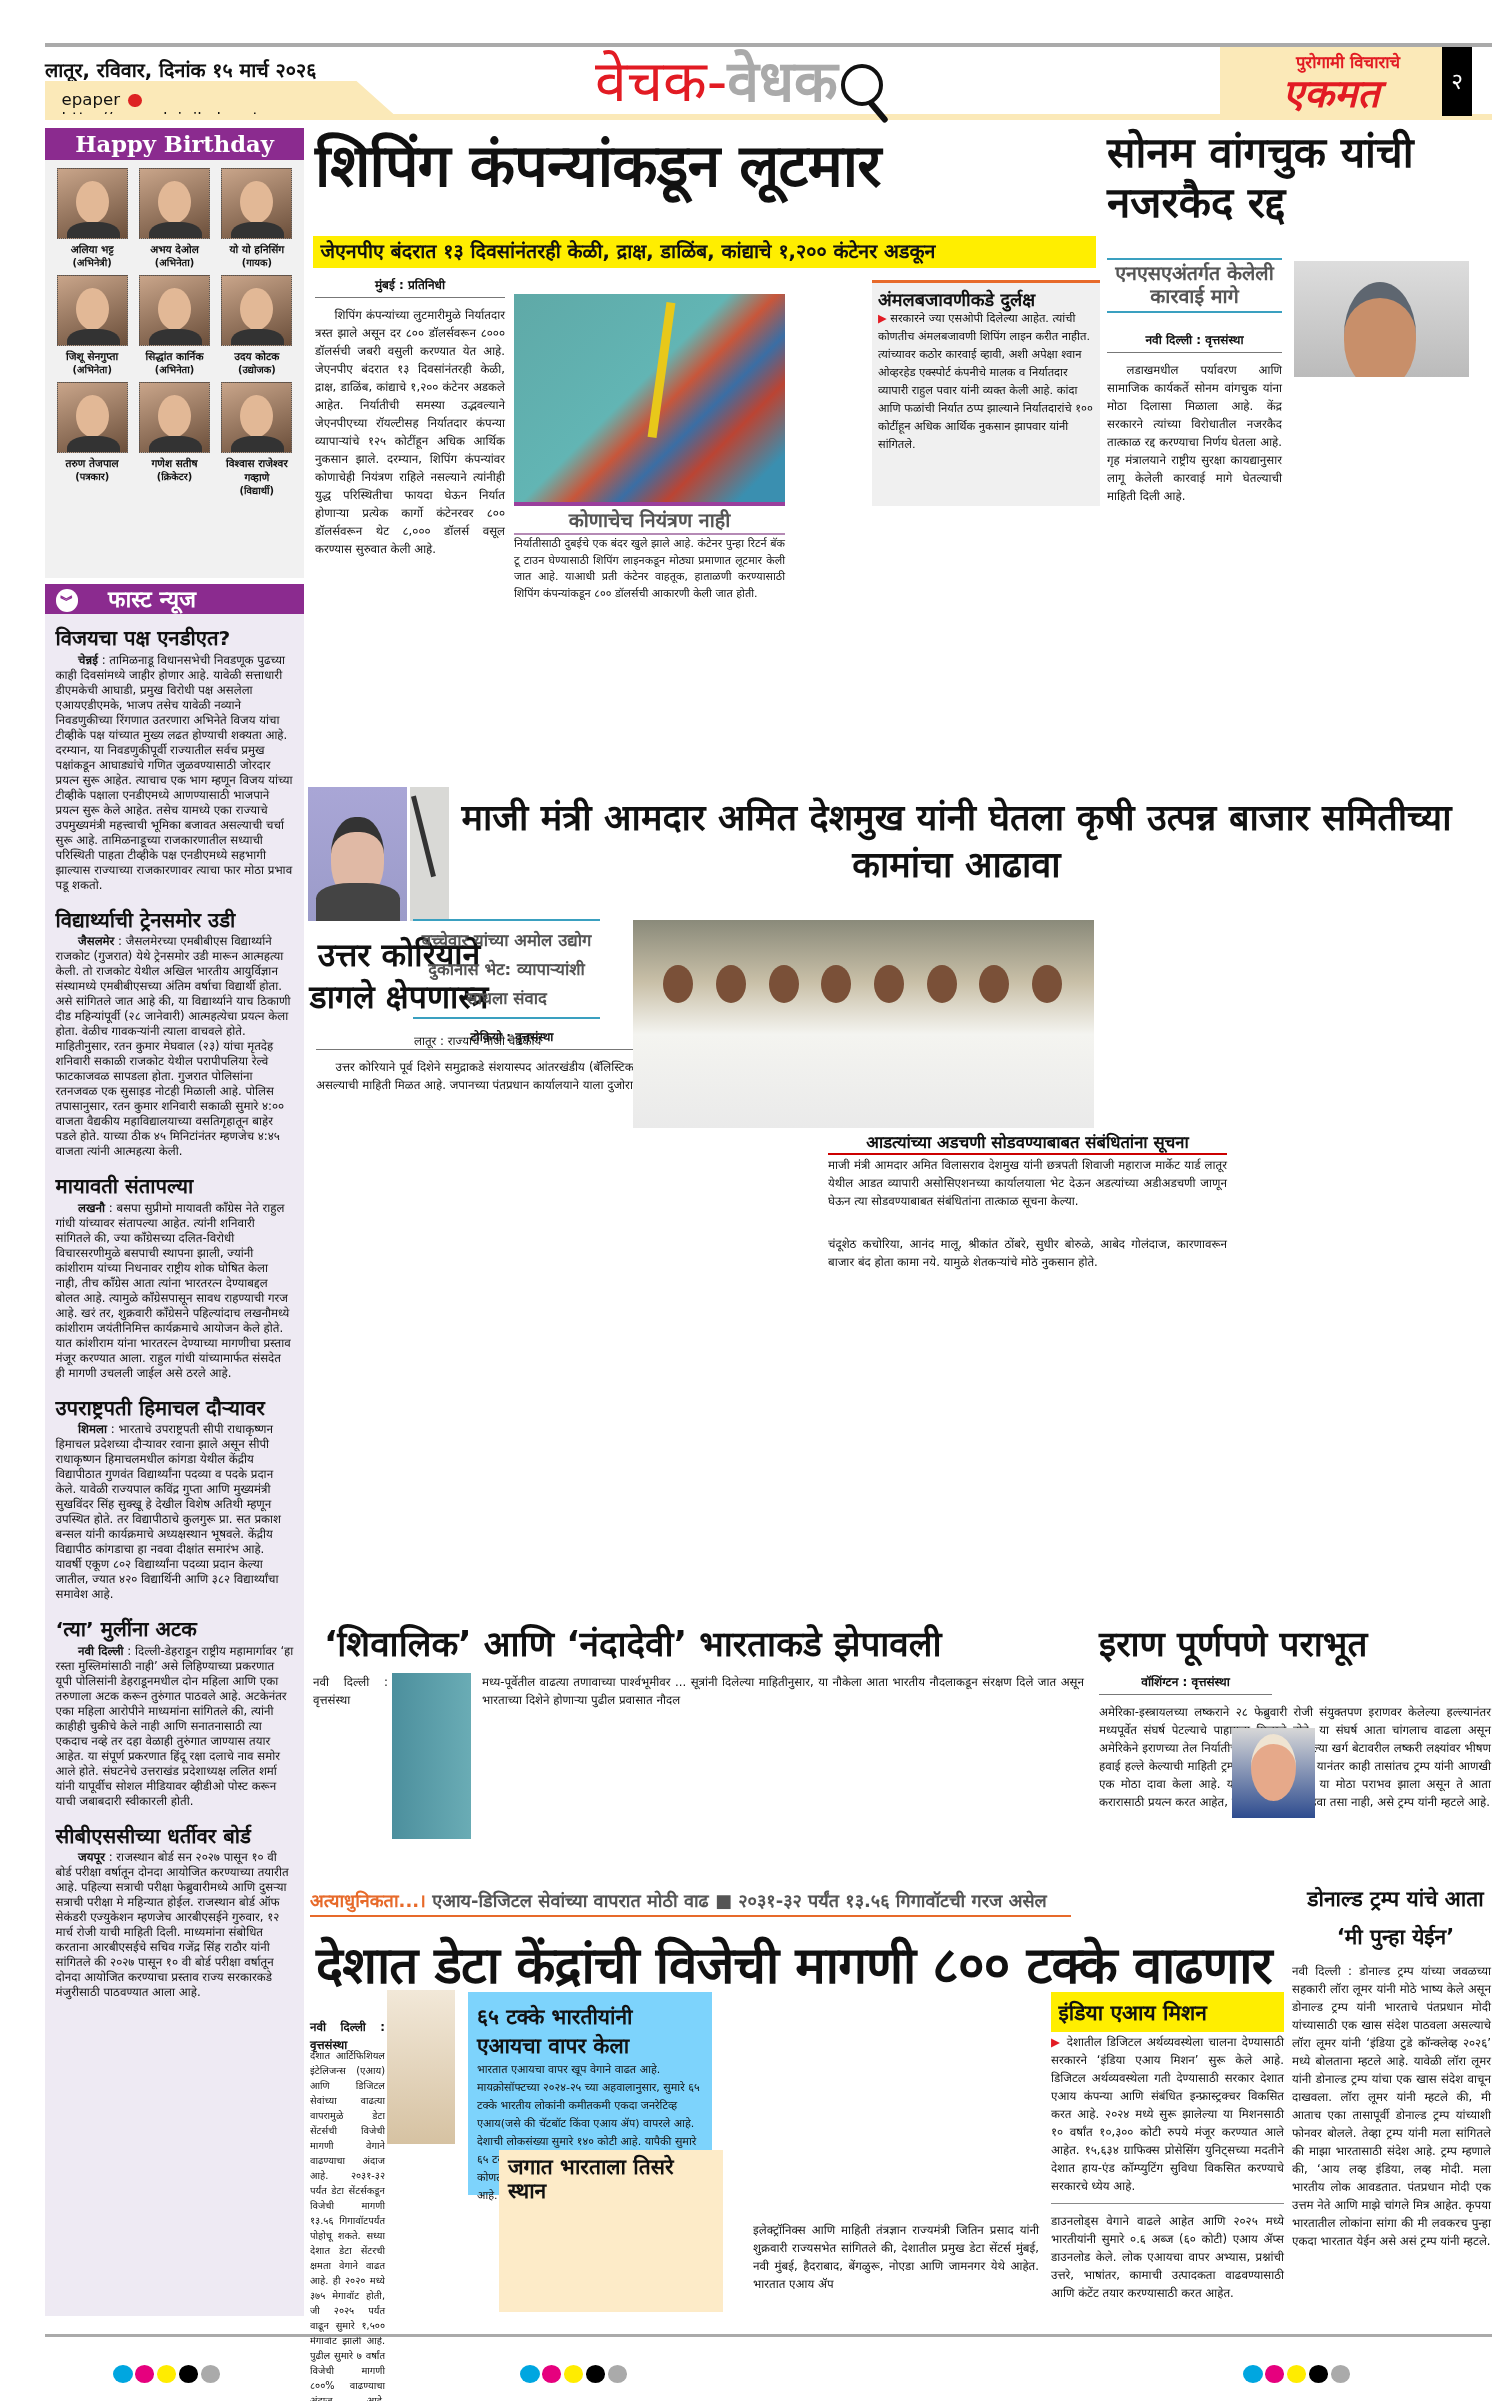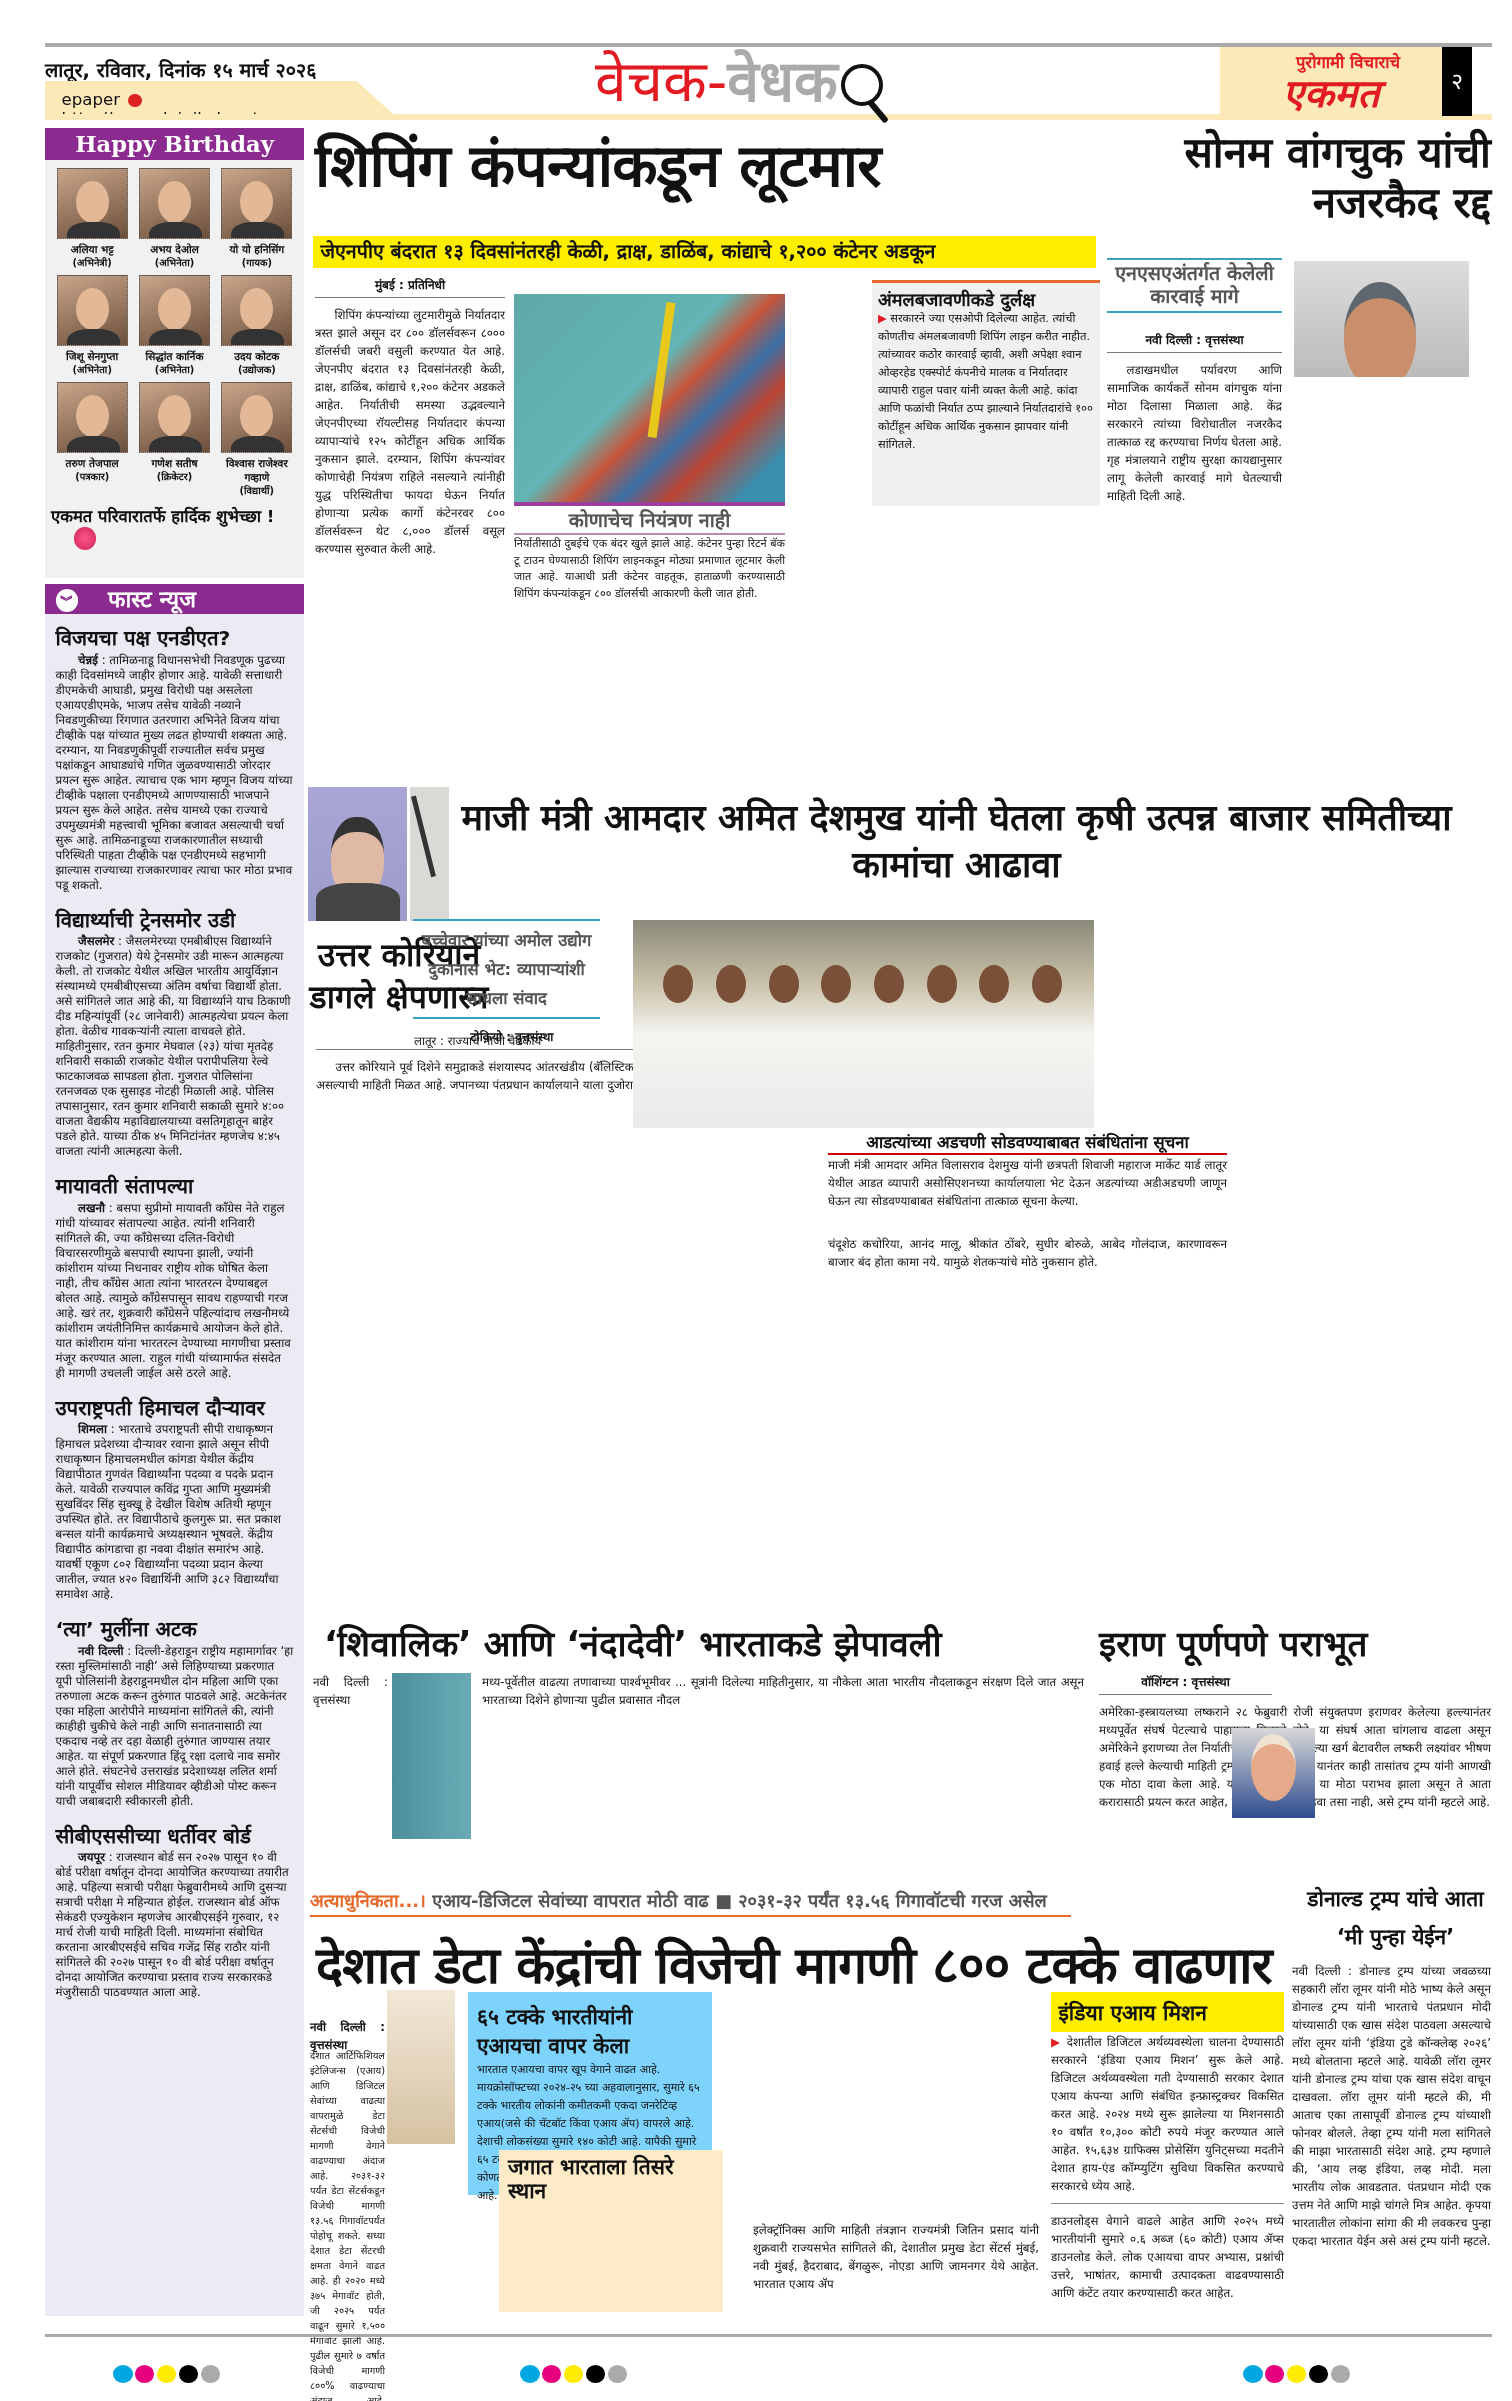--- a/index.html
+++ b/index.html
@@ -48,21 +48,21 @@
   .byline { font-size: 12px; font-weight: bold; text-align: center; border-bottom: 1.5px solid #777; padding-bottom: 3px; margin-bottom: 7.5px; }
   .port-img { left: 514px; top: 294px; width: 271px; height: 208px; background: linear-gradient(135deg,#5fa9a7 0%,#62b5b4 45%,#c8563a 55%,#3a6ea5 65%,#b43 75%,#3a8fb0 90%); }
   .port-img .crane { position: absolute; left: 143px; top: 7.5px; width: 9px; height: 136px; background: #e8c81a; transform: rotate(8deg); }
   .cap-bar { left: 514px; top: 502px; width: 271px; height: 3.8px; background: #9a3f9c; }
   .cap { left: 514px; top: 506px; width: 271px; text-align: center; font-size: 19.6px; font-weight: bold; color: #555; border-bottom: 2.3px solid #b58ab5; }
   .amal { left: 872px; top: 280px; width: 228px; height: 226px; background: #f0f0f0; border-top: 3px solid #e76a2a; padding: 6px; }
   .amal h4 { font-size: 18px; font-weight: bold; line-height: 21px; }
   .amal p { font-size: 11.3px; line-height: 18px; }
   .tri { color: #e21b23; }
 
-  .sonam-h { left: 1107px; top: 128px; width: 384px; text-align: right; font-size: 42px; font-weight: bold; line-height: 50px; }
+  .sonam-h { left: 1107px; top: 128px; width: 384px; text-align: left; font-size: 42px; font-weight: bold; line-height: 50px; }
   .sonam-deck { left: 1107px; top: 258px; width: 175px; text-align: center; font-size: 19.6px; color: #555; font-weight: bold; border-top: 2.3px solid #3aa0c0; border-bottom: 2.3px solid #3aa0c0; padding: 3px 0; line-height: 22.6px; }
   .sonam-photo { left: 1294px; top: 261px; width: 175px; height: 116px; background: linear-gradient(#ddd,#bbb); overflow: hidden; }
   .sonam-photo::before { content: ""; position: absolute; left: 50px; top: 21px; width: 72px; height: 90px; border-radius: 50% 50% 45% 45%; background: #c88f6a; border-top: 16.6px solid #5e6670; }
 
   
   .kor-img { left: 308px; top: 787px; width: 99px; height: 134px; background: linear-gradient(#a9a6d6,#9b9bc9); }
   .kor-img::before { content: ""; position: absolute; left: 22.6px; top: 30px; width: 53px; height: 68px; background: #e0b9a5; border-radius: 45%; border-top: 15px solid #333; }
   .kor-img::after { content: ""; position: absolute; left: 7.5px; top: 96px; width: 84px; height: 38px; background: #444; border-radius: 40% 40% 0 0; }
   .mis-img { left: 410px; top: 787px; width: 39px; height: 134px; background: #d9d9d6; }
   .mis-img::before { content: ""; position: absolute; left: 10.5px; top: 7.5px; width: 4.5px; height: 83px; background: #333; transform: rotate(-14deg); }
@@ -161,21 +161,20 @@
         <div class="photo"></div>
         <div class="pname">गणेश सतीष</div>
         <div class="prole">(क्रिकेटर)</div>
       </div>
       <div class="person">
         <div class="photo"></div>
         <div class="pname">विश्वास राजेश्वर गव्हाणे</div>
         <div class="prole">(विद्यार्थी)</div>
       </div>
     </div>
-  <div class="wish"><span>एकमत परिवारातर्फे हार्दिक शुभेच्छा !</span><span class="flower"></span></div>
 </div>
 
 <div class="abs fast">
   <div class="fast-title"><span class="chev">︾</span><span>फास्ट न्यूज</span></div>
   <div id="fast-items">
       <div class="fitem">
         <h3>विजयचा पक्ष एनडीएत?</h3>
         <p><b>चेन्नई</b> : <span>तामिळनाडू विधानसभेची निवडणूक पुढच्या काही दिवसांमध्ये जाहीर होणार आहे. यावेळी सत्ताधारी डीएमकेची आघाडी, प्रमुख विरोधी पक्ष असलेला एआयएडीएमके, भाजप तसेच यावेळी नव्याने निवडणुकीच्या रिंगणात उतरणारा अभिनेते विजय यांचा टीव्हीके पक्ष यांच्यात मुख्य लढत होण्याची शक्यता आहे. दरम्यान, या निवडणुकीपूर्वी राज्यातील सर्वच प्रमुख पक्षांकडून आघाड्यांचे गणित जुळवण्यासाठी जोरदार प्रयत्न सुरू आहेत. त्याचाच एक भाग म्हणून विजय यांच्या टीव्हीके पक्षाला एनडीएमध्ये आणण्यासाठी भाजपाने प्रयत्न सुरू केले आहेत. तसेच यामध्ये एका राज्याचे उपमुख्यमंत्री महत्त्वाची भूमिका बजावत असल्याची चर्चा सुरू आहे. तामिळनाडूच्या राजकारणातील सध्याची परिस्थिती पाहता टीव्हीके पक्ष एनडीएमध्ये सहभागी झाल्यास राज्याच्या राजकारणावर त्याचा फार मोठा प्रभाव पडू शकतो.</span></p>
       </div>
       <div class="fitem">

